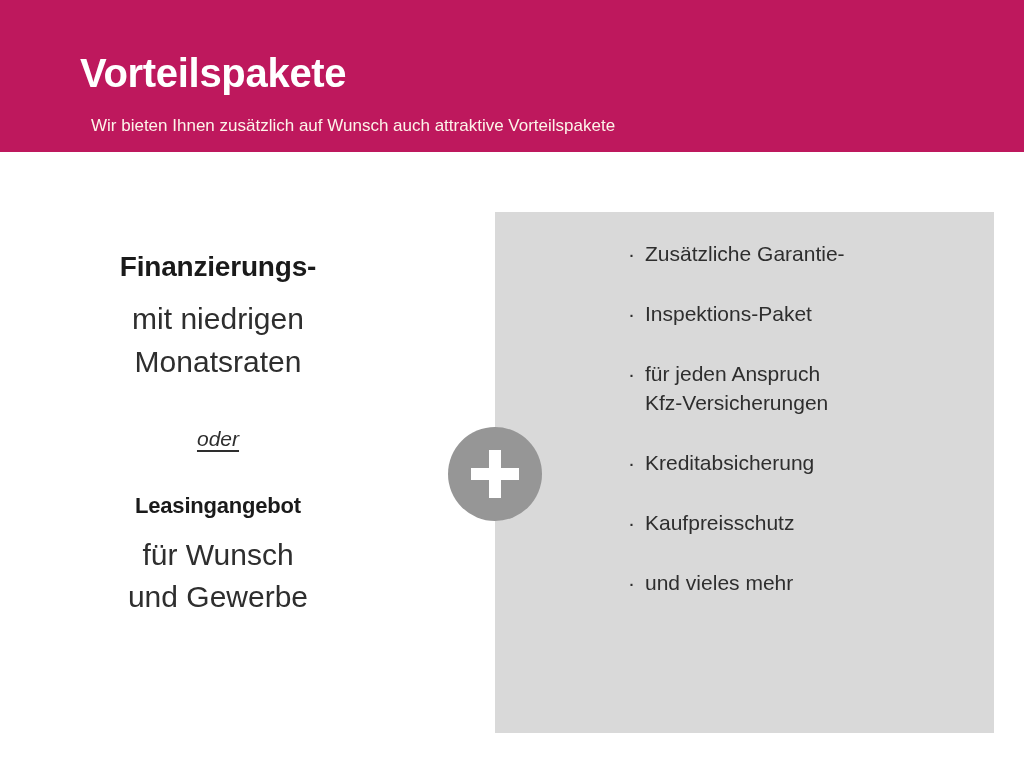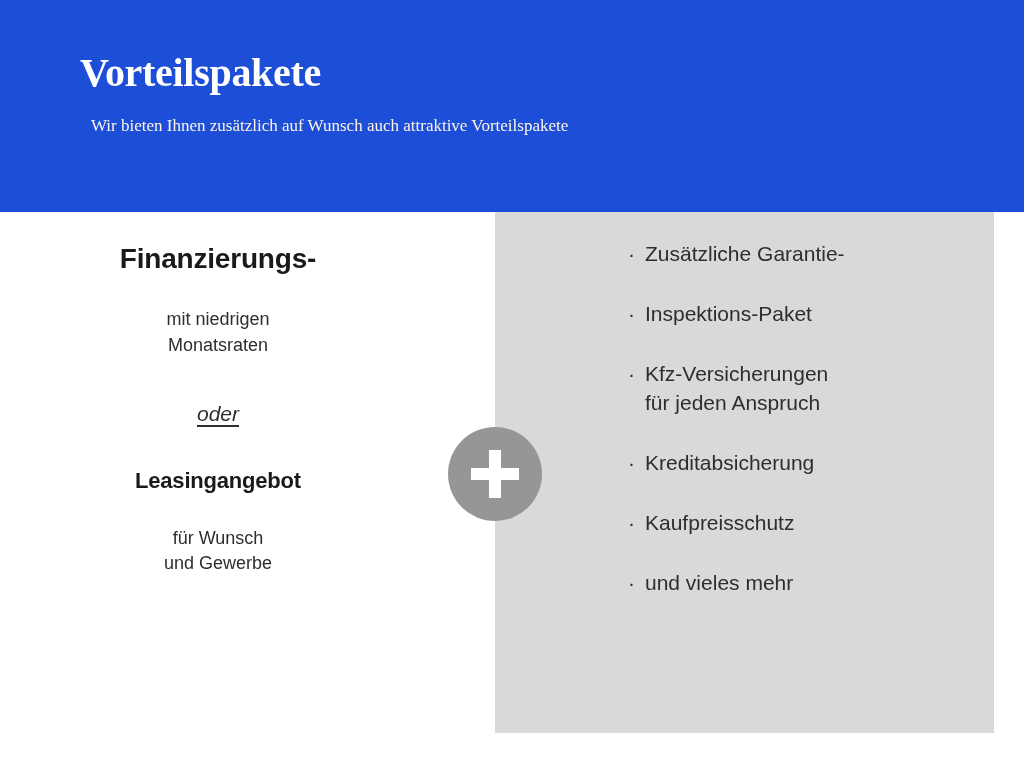--- a/index.html
+++ b/index.html
@@ -20,24 +20,23 @@
     background: #ffffff;
     overflow: hidden;
   }
 
   
   .header {
     position: absolute;
     left: 0;
     top: 0;
     width: 1024px;
-    height: 212px;
-    background: #1d4ed8;
+    height: 152px;
+    background: #be185d;
     box-sizing: border-box;
-    font-family: Liberation Serif, serif;
   }
   .header-title {
     position: absolute;
     left: 80px;
     top: 52px;
     margin: 0;
     font-size: 40px;
     font-weight: bold;
     letter-spacing: -0.3px;
     color: #ffffff;
@@ -129,30 +128,30 @@
 
   
   .offers {
     position: absolute;
     left: 58px;
     top: 240px;
     width: 320px;
     text-align: center;
   }
   .offer-heading {
-    margin: 0;
+    margin: 8px;
     font-size: 28px;
     font-weight: bold;
     color: #1a1a1a;
     line-height: 1.33;
     letter-spacing: -0.2px;
   }
   .offer-detail {
-    margin: 30px 0 0 0;
-    font-size: 18px;
+    margin: 13px 0 0 0;
+    font-size: 30px;
     font-weight: normal;
     color: #2e2e2e;
     line-height: 1.42;
   }
   .offer-divider {
     margin: 44px 0 40px 0;
     font-size: 21px;
     font-style: italic;
     font-weight: normal;
     color: #2e2e2e;
@@ -210,22 +209,22 @@
         <span class="benefit-text">Zusätzliche Garantie-</span>
       </li>
 
       <li class="benefit-item">
         <span class="bullet">·</span>
         <span class="benefit-text">Inspektions-Paket</span>
       </li>
 
       <li class="benefit-item">
         <span class="bullet">·</span>
+        <span class="benefit-text">für jeden Anspruch</span>
         <span class="benefit-text">Kfz-Versicherungen</span>
-        <span class="benefit-text">für jeden Anspruch</span>
       </li>
 
       <li class="benefit-item">
         <span class="bullet">·</span>
         <span class="benefit-text">Kreditabsicherung</span>
       </li>
 
       <li class="benefit-item">
         <span class="bullet">·</span>
         <span class="benefit-text">Kaufpreisschutz</span>

